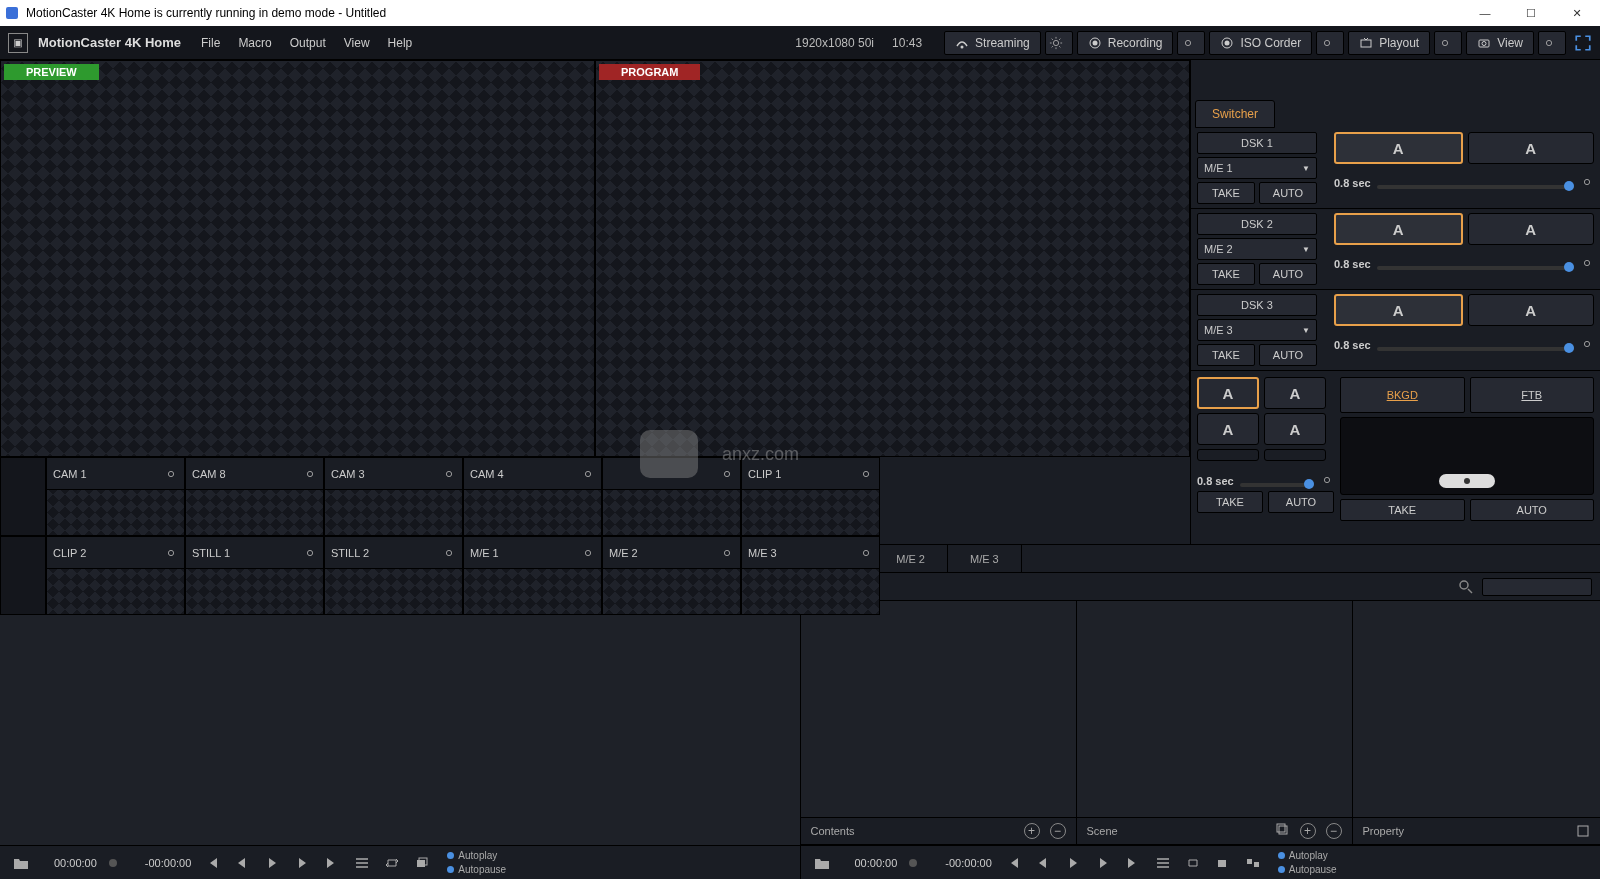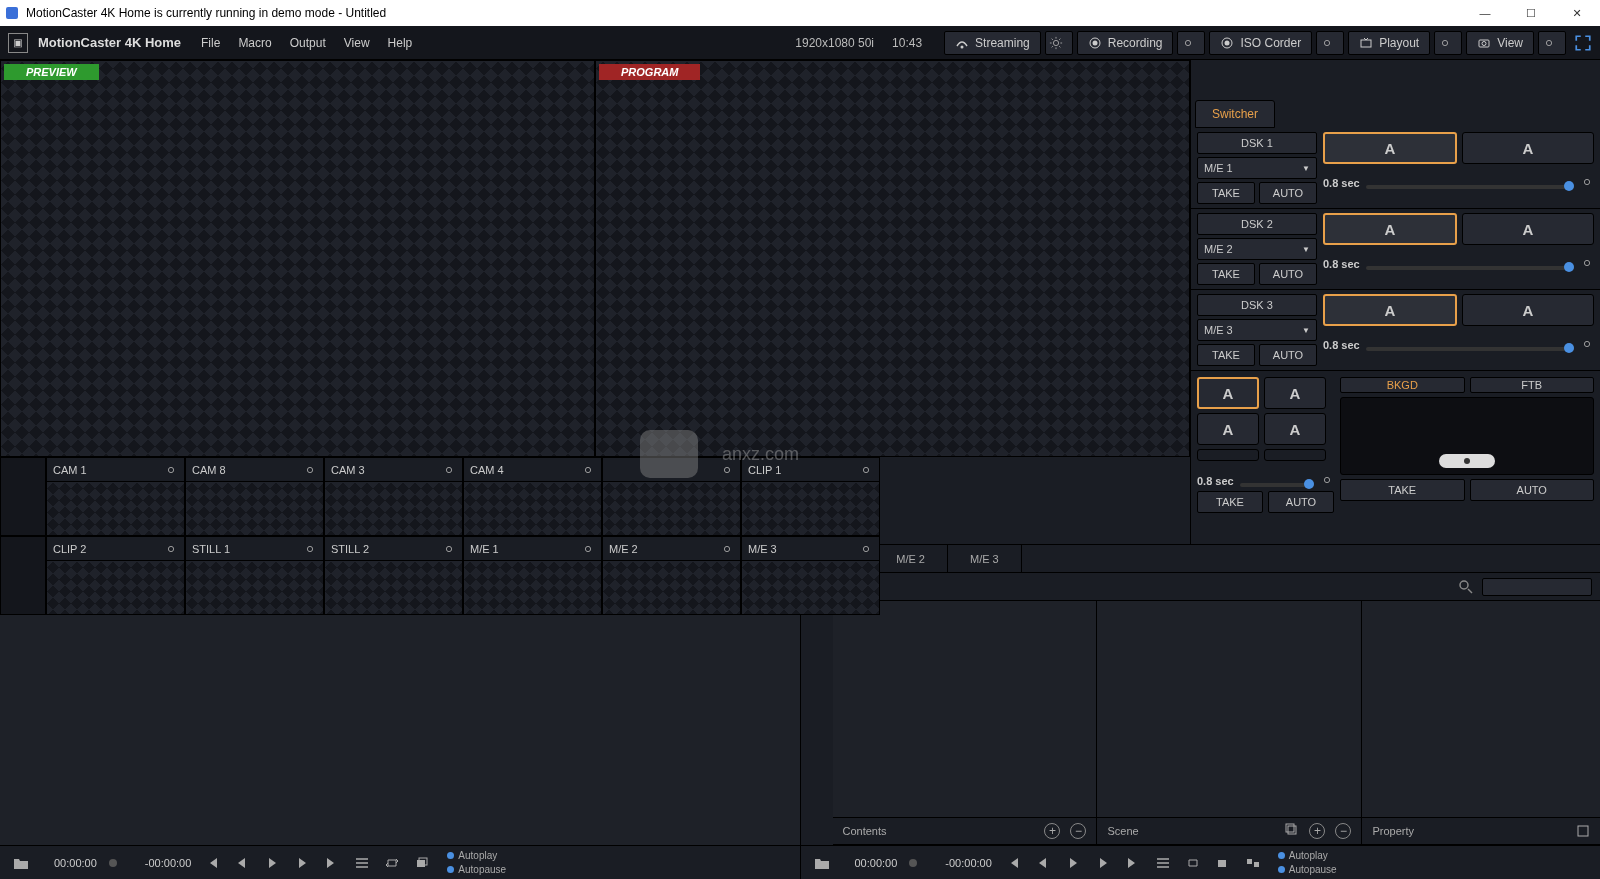--- a/index.html
+++ b/index.html
@@ -15,38 +15,38 @@
 .format-txt { color:#bbb; margin-right:18px; }
 .topbtn { background:#262932; border:1px solid #000; height:24px; padding:0 10px; margin-left:4px; display:flex; align-items:center; border-radius:2px; color:#ccc; }
 .topbtn.gear { width:28px; padding:0; justify-content:center; }
 .topbtn svg { margin-right:6px; }
 .fs-icon { width:18px; height:18px; margin-left:8px; color:#4a90e2; }
 
 .workspace { display:flex; height:484px; }
 .monitors { width:1190px; }
 .previews { height:397px; display:flex; position:relative; }
 .prev-win { flex:1; position:relative; background-image:linear-gradient(45deg,#1f222a 25%,transparent 25%),linear-gradient(-45deg,#1f222a 25%,transparent 25%),linear-gradient(45deg,transparent 75%,#1f222a 75%),linear-gradient(-45deg,transparent 75%,#1f222a 75%); background-size:14px 14px; background-color:#14161c; border:1px solid #000; }
-.prev-label { position:absolute; top:3px; left:3px; padding:2px 22px; font-size:11px; font-weight:bold; color:#fff;font-style:italic; }
+.prev-label { position:absolute; top:3px; left:3px; padding:2px 22px; font-size:11px; font-weight:bold; color:#fff; }
 .prev-label.green { background:#2e9a2e; }
 .prev-label.red { background:#a02525; }
 
 .watermark { position:absolute; left:640px; top:370px; display:flex; align-items:center; gap:24px; opacity:.45; z-index:10; pointer-events:none; }
 .watermark .cam-ico { width:58px; height:48px; border:3px solid #888; border-radius:10px; position:relative; background:#888; }
 .watermark .txt { font-size:18px; color:#aaa; }
 
 .source-rows { display:flex; flex-wrap:wrap; }
 .source-cell { width:139px; height:79px; border:1px solid #000; background-image:linear-gradient(45deg,#1f222a 25%,transparent 25%),linear-gradient(-45deg,#1f222a 25%,transparent 25%),linear-gradient(45deg,transparent 75%,#1f222a 75%),linear-gradient(-45deg,transparent 75%,#1f222a 75%); background-size:12px 12px; background-color:#14161c; position:relative; }
 .source-cell.thin { width:46px; background:#14161c; }
-.src-hdr { height:24px; background:#1a1d24; display:flex; align-items:center; justify-content:space-between; padding:0 6px; font-size:11px; color:#ccc; border-bottom:1px solid #000; }
+.src-hdr { height:32px; background:#1a1d24; display:flex; align-items:center; justify-content:space-between; padding:0 6px; font-size:11px; color:#ccc; border-bottom:1px solid #000; }
 .gear-ico { width:14px; height:14px; fill:#aaa; }
 
 .switcher { flex:1; background:#1a1d24; border-left:1px solid #000; }
 .sw-tab-row { height:28px; display:flex; padding:0 4px; align-items:flex-end;margin-top:40px; }
 .sw-tab { padding:6px 16px; background:#262932; border:1px solid #000; font-size:12px; color:#e8a04a; border-radius:3px 3px 0 0; }
-.dsk-block { padding:4px 6px; border-bottom:1px solid #000; display:flex; gap:6px; }
+.dsk-block { padding:4px 6px; border-bottom:1px solid #000; display:flex; gap:17px; }
 .dsk-col1 { width:120px; display:flex; flex-direction:column; gap:3px; }
 .dsk-title { height:22px; background:#262932; display:flex; align-items:center; justify-content:center; border:1px solid #000; font-size:11px; border-radius:2px; }
 .dsk-row { display:flex; gap:4px; }
 .dsk-btn { flex:1; height:22px; background:#262932; border:1px solid #000; display:flex; align-items:center; justify-content:center; font-size:11px; border-radius:2px; }
 .dsk-sel { height:22px; background:#262932; border:1px solid #000; display:flex; align-items:center; justify-content:space-between; padding:0 6px; font-size:11px; border-radius:2px; }
 .dsk-col2 { flex:1; display:flex; flex-direction:column; gap:3px; }
 .a-row { display:flex; gap:5px; }
 .a-btn { flex:1; height:32px; background:#262932; border:1px solid #000; display:flex; align-items:center; justify-content:center; font-size:15px; font-weight:bold; border-radius:3px; }
 .a-btn.active { border:2px solid #e8a04a; background:#2d3038; }
 .slider-row { display:flex; align-items:flex-end; gap:6px; height:22px;font-weight:bold; }
@@ -55,21 +55,21 @@
 .slider .knob { position:absolute; right:0; top:-4px; width:10px; height:10px; background:#4a90e2; border-radius:50%; }
 
 .bkgd-area { display:flex; gap:6px; padding:6px; }
 .bus-col { width:137px; display:flex; flex-direction:column; gap:4px; }
 .bus-row { display:flex; gap:5px; }
 .bus-btn { width:62px; height:32px; background:#262932; border:1px solid #000; display:flex; align-items:center; justify-content:center; font-size:15px; font-weight:bold; border-radius:3px; }
 .bus-btn.active { border:2px solid #e8a04a; }
 .bus-btn.sm { height:12px; background:#1a1d24; }
 .tbar-col { flex:1; display:flex; flex-direction:column; gap:4px; }
 .tbar-top { display:flex; gap:5px; }
-.tbar-lbl { flex:1; height:16px; display:flex; align-items:center; justify-content:center; font-size:11px; background:#262932; border:1px solid #000; border-radius:2px; }
+.tbar-lbl { flex:1; height:36px; display:flex; align-items:center; justify-content:center; font-size:11px; background:#262932; border:1px solid #000; border-radius:2px;text-decoration:underline; }
 .tbar-lbl.orange { color:#e8a04a; }
 .tbar { height:78px; background:#0d0e12; border:1px solid #000; display:flex; align-items:flex-end; justify-content:center; border-radius:3px; }
 .tbar .handle { width:56px; height:14px; background:#ddd; border-radius:8px; margin-bottom:6px; position:relative; }
 .tbar .handle::after { content:""; position:absolute; left:50%; top:50%; width:6px; height:6px; background:#333; border-radius:50%; transform:translate(-50%,-50%); }
 .take-row { display:flex; gap:5px; }
 .take-row .btn { flex:1; height:22px; background:#262932; border:1px solid #000; display:flex; align-items:center; justify-content:center; font-size:11px; border-radius:2px; }
 
 .lower { height:335px; display:flex; background:#1a1d24; border-top:1px solid #000; }
 .l-panel { flex:1; border-right:1px solid #000; display:flex; flex-direction:column; }
 .tab-row { height:28px; display:flex; align-items:center; border-bottom:1px solid #000; }
@@ -85,21 +85,21 @@
 .t-btn { width:26px; height:20px; display:flex; align-items:center; justify-content:center; color:#aaa; }
 .t-btn svg { fill:#aaa; }
 .t-time { font-size:11px; color:#ccc; margin:0 4px;padding-left:12px; }
 .dot { width:8px; height:8px; background:#555; border-radius:50%; margin:0 4px; }
 .blue-dot { width:7px; height:7px; background:#4a90e2; border-radius:50%; }
 .auto-col { display:flex; flex-direction:column; font-size:10px; color:#aaa; gap:3px; margin-left:8px; }
 .auto-col div { display:flex; align-items:center; gap:4px; }
 
 .me-panel { flex:1; display:flex; flex-direction:column; }
 .me-content { flex:1; display:flex; }
-.me-left { flex:1; border-right:1px solid #000; display:flex; flex-direction:column;margin-left:32px; }
+.me-left { flex:1; border-right:1px solid #000; display:flex; flex-direction:column; }
 .me-right { flex:1; display:flex; flex-direction:column; }
 .me-strip { height:28px; display:flex; align-items:center; justify-content:space-between; padding:0 10px; border-top:1px solid #000; border-bottom:1px solid #000; font-size:11px; color:#aaa; }
 .me-strip .icons { display:flex; gap:10px; }
 .circle-btn { width:16px; height:16px; border:1px solid #888; border-radius:50%; display:flex; align-items:center; justify-content:center; font-size:12px; color:#aaa; }
 </style>
 </head>
 <body>
 
 <div class="titlebar">
   <svg width="16" height="16">

